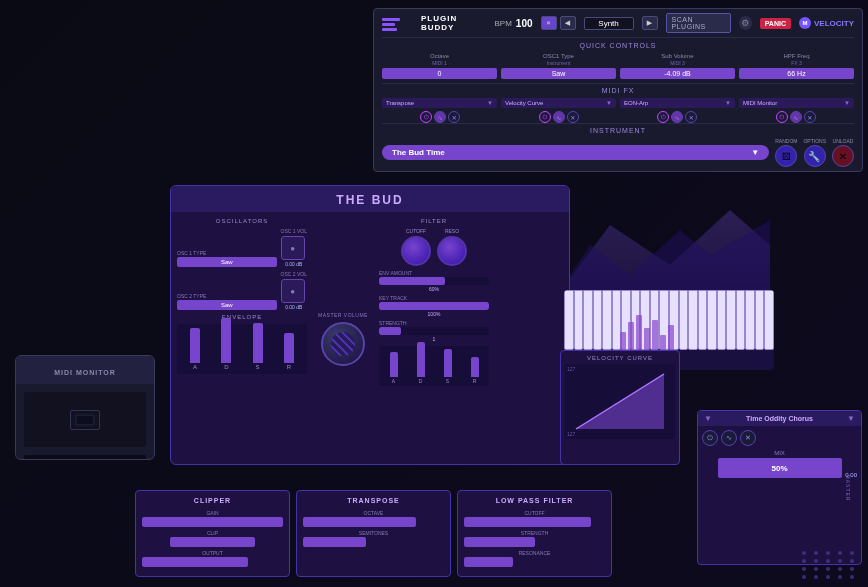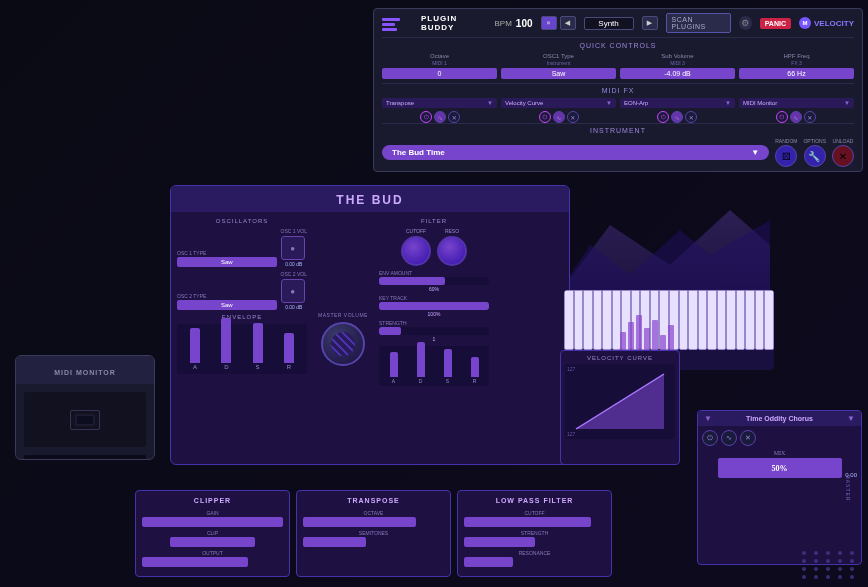--- a/index.html
+++ b/index.html
@@ -790,21 +790,20 @@
       display: flex;
       align-items: center;
       justify-content: center;
       font-size: 7px;
       color: #9988dd;
     }
 
     .chorus-mix-section {
       text-align: center;
       margin-top: 4px;
-      font-family: Liberation Serif, serif;
     }
 
     .chorus-mix-label {
       font-size: 6px;
       color: #8877bb;
       margin-bottom: 2px;
     }
 
     .chorus-mix-bar {
       height: 20px;

